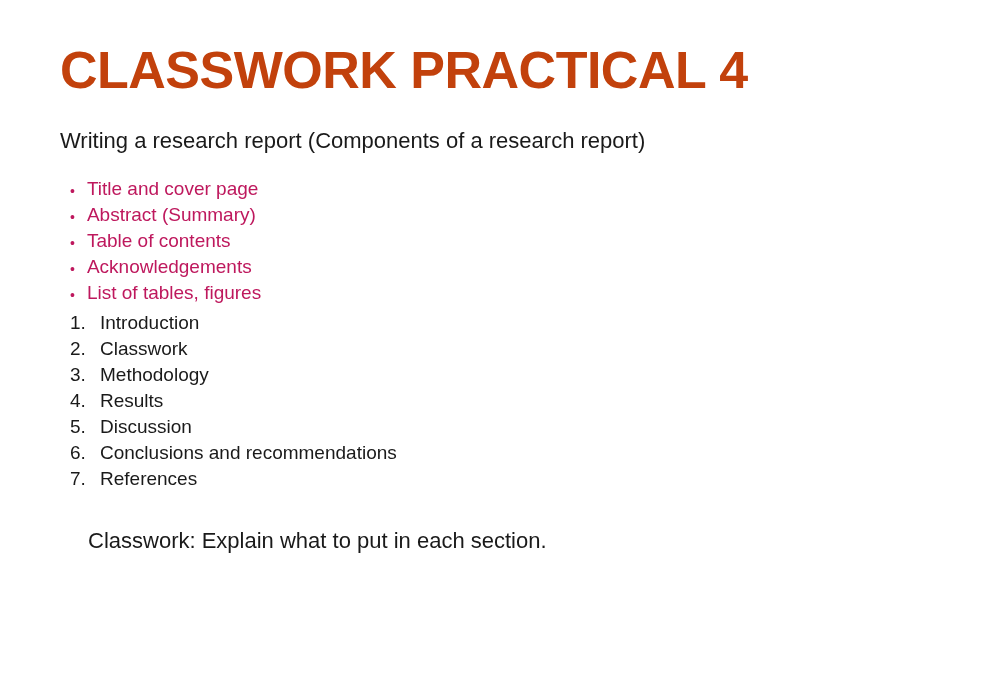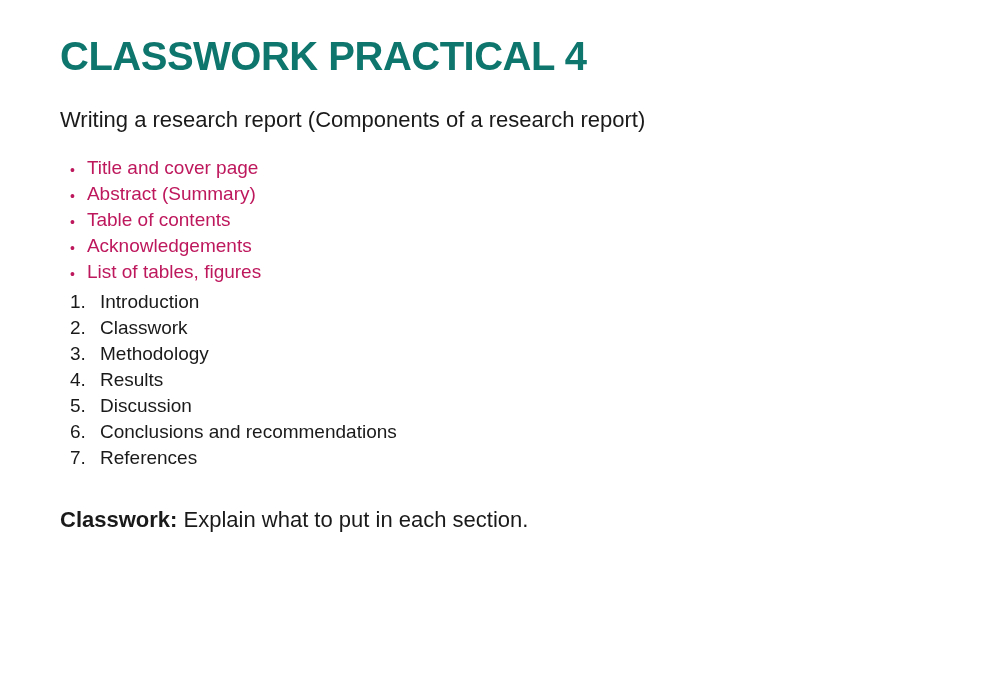--- a/index.html
+++ b/index.html
@@ -11,26 +11,26 @@
     body {
       background: #ffffff;
       font-family: 'Arial', sans-serif;
       color: #1a1a1a;
       width: 1005px;
       min-height: 691px;
       padding: 30px 60px 40px 60px;
     }
 
     .main-title {
-      font-size: 40px;
+      font-size: 52px;
       font-weight: 700;
       letter-spacing: -0.5px;
       margin-bottom: 28px;
-      margin-top: 4px;
-      color: #0f766e;
+      margin-top: 10px;
+      color: #c2410c;
     }
 
     .subtitle {
       font-size: 22px;
       font-weight: 400;
       margin-bottom: 22px;
       color: #1a1a1a;
     }
 
     .bullet-list {
@@ -75,21 +75,22 @@
       font-size: 19px;
     }
 
     .classwork-section {
       margin-top: 36px;
       font-size: 22px;
       color: #1a1a1a;
     }
 
     .classwork-label {
-      font-weight: 700;
+      font-weight: 400;
+      margin-left: 28px;
     }
   </style>
 </head>
 <body>
 
 <h1 class="main-title">CLASSWORK PRACTICAL 4</h1>
 
 <p class="subtitle">Writing a research report (Components of a research report)</p>
 
 <ul class="bullet-list">

